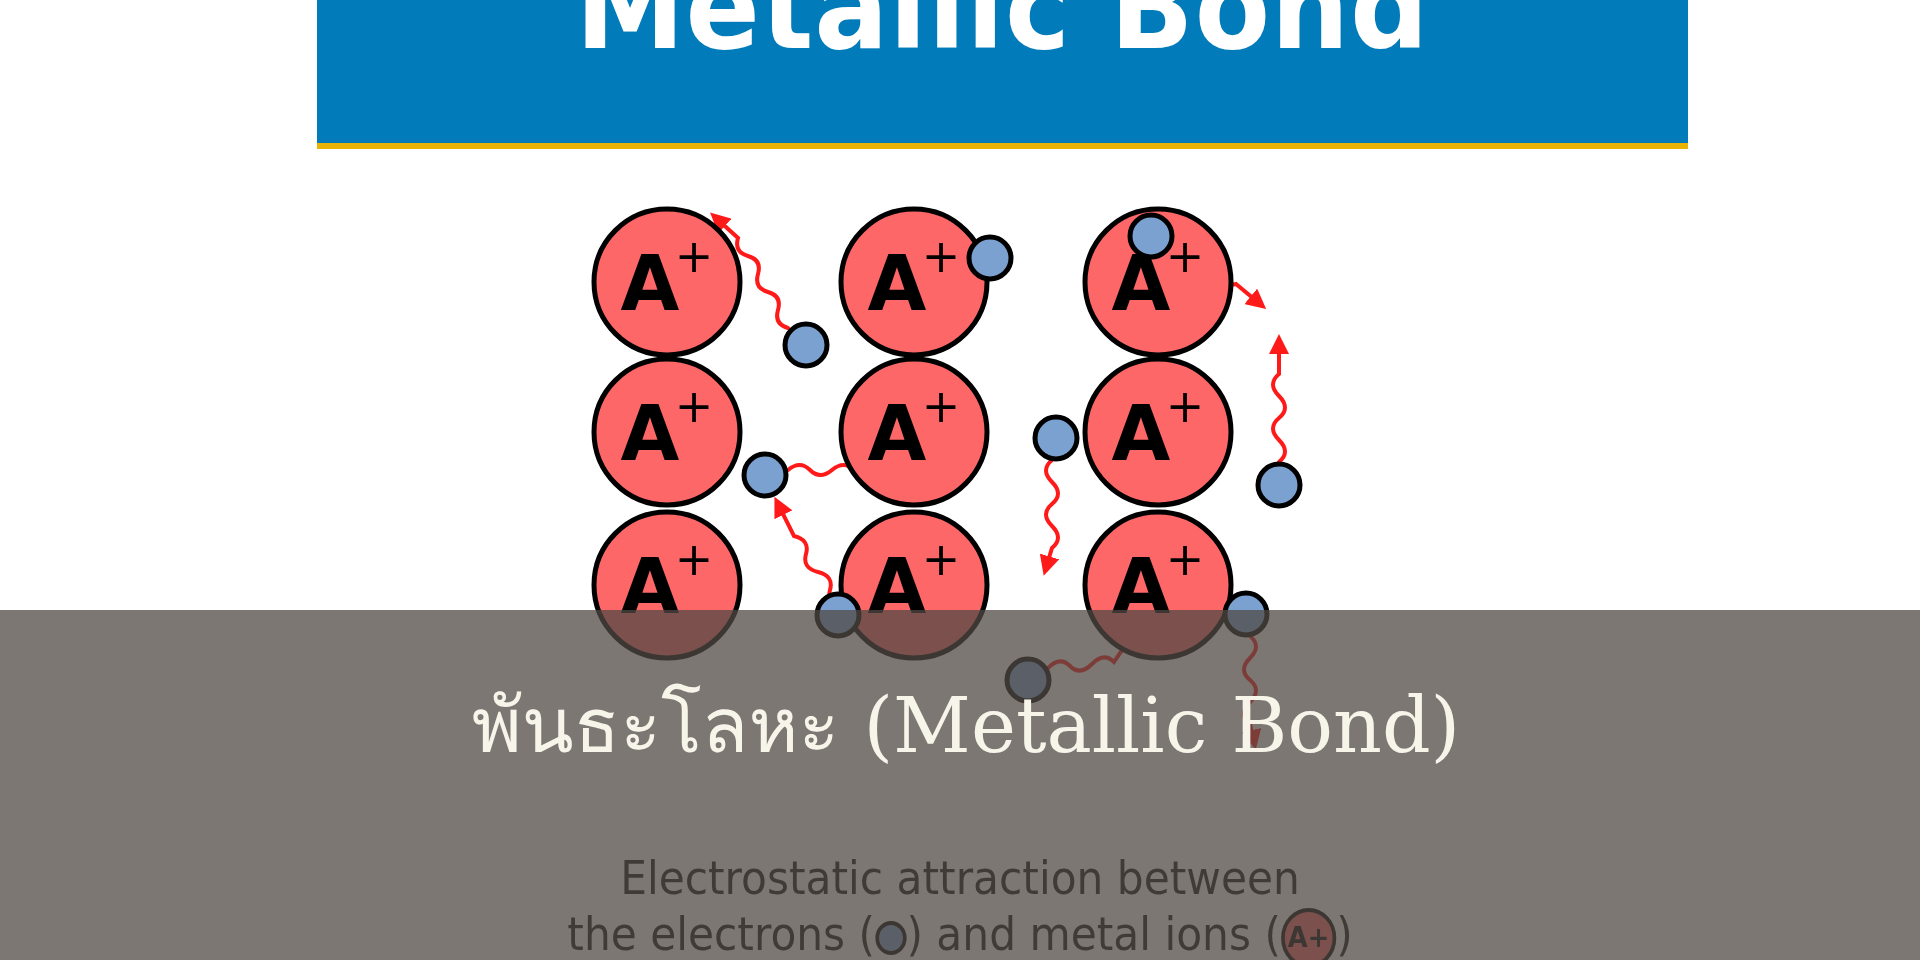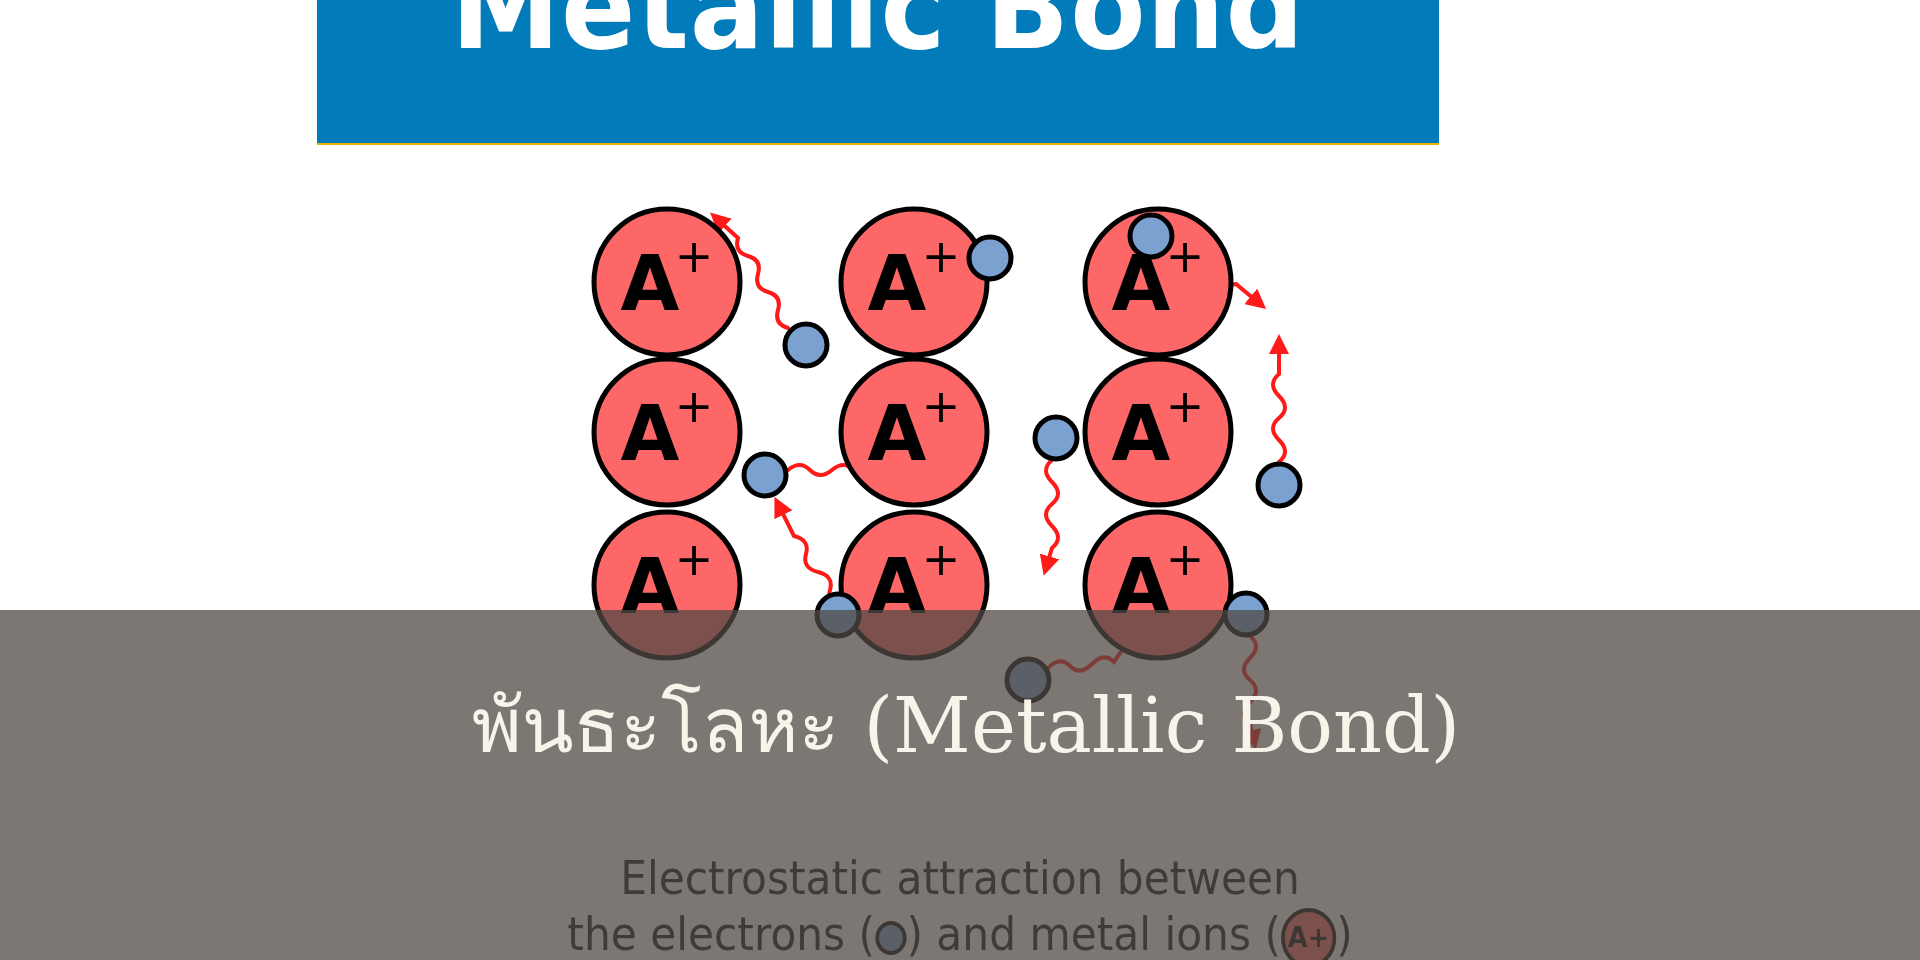--- a/index.html
+++ b/index.html
@@ -2,22 +2,22 @@
 <html><head>
 <meta charset="utf-8">
 <style>
   html, body { margin: 0; padding: 0; }
   body {
     width: 1920px; height: 960px; overflow: hidden;
     background: #ffffff; position: relative;
     font-family: "DejaVu Sans", sans-serif;
   }
   .banner {
-    position: absolute; left: 317px; top: 0; width: 1122px; height: 143px;
-    background: #017bb9; border-bottom: 2px solid #eab308;
+    position: absolute; left: 317px; top: 0; width: 1371px; height: 143px;
+    background: #017bb9; border-bottom: 6px solid #eab308;
     overflow: hidden;
   }
   .banner-title {
     position: absolute; left: 0; right: 0; top: -52px;
     text-align: center; color: #ffffff;
     font-family: "DejaVu Sans", sans-serif; font-weight: bold;
     font-size: 118px; letter-spacing: 1px; line-height: 1;
     transform: scaleX(0.93);
   }
   .diagram { position: absolute; left: 0; top: 0; width: 1920px; height: 960px; }

